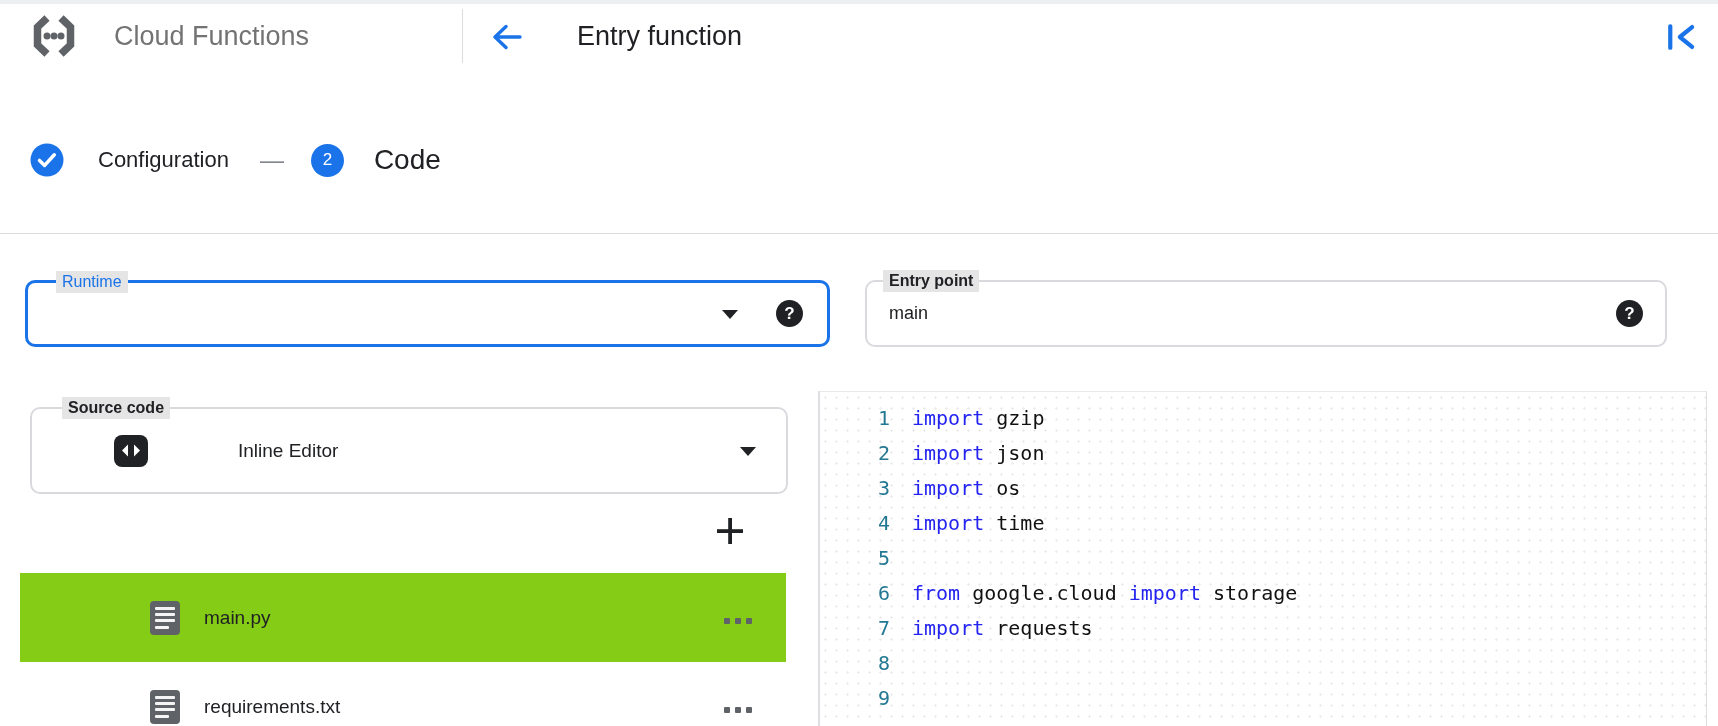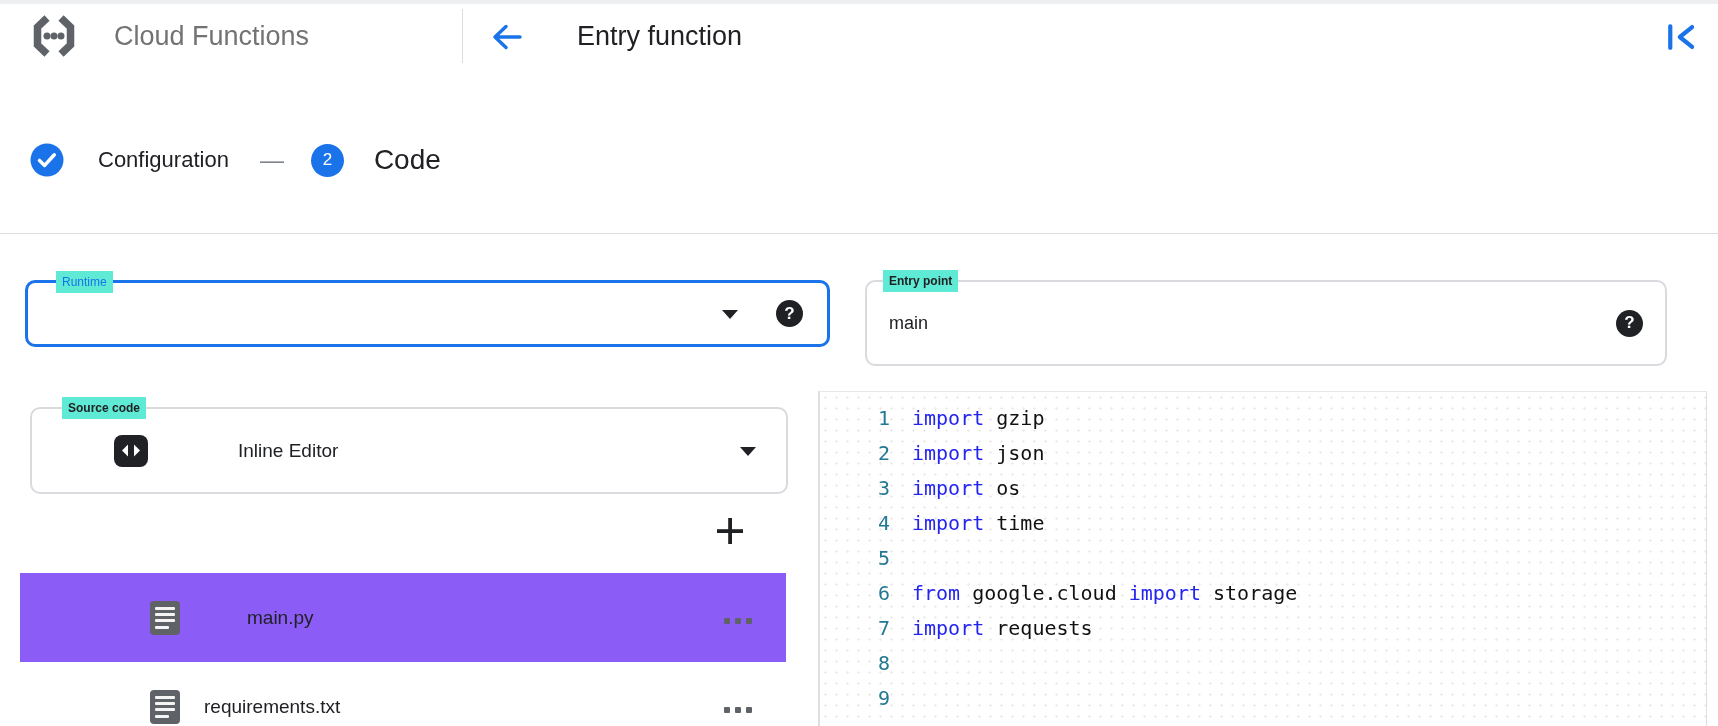--- a/index.html
+++ b/index.html
@@ -25,24 +25,24 @@
   .step-row{position:absolute;left:30px;top:71px;display:flex;align-items:center;}
   .step-check{width:34px;height:34px;flex:0 0 auto;}
   .step-label{font-size:22px;color:#202124;margin-left:34px;}
   .step-sep{font-size:24px;color:#80868b;margin:0 27px 0 31px;}
   .step-circle{width:33px;height:33px;border-radius:50%;background:#1a73e8;color:#fff;
                display:flex;align-items:center;justify-content:center;font-size:17px;flex:0 0 auto;}
   .step-label2{font-size:28px;color:#202124;margin-left:30px;}
 
   
   .field{position:absolute;background:#fff;border-radius:10px;box-sizing:border-box;}
-  .field .flabel{position:absolute;top:-12px;background:#5eead4;padding:0 6px;font-size:12px;line-height:22px;}
+  .field .flabel{position:absolute;top:-12px;background:#e5e5e5;padding:0 6px;font-size:16px;line-height:22px;}
   .runtime-field{left:25px;top:280px;width:805px;height:67px;border:3.5px solid #1a73e8;cursor:pointer;}
   .runtime-field .flabel{left:28px;color:#1a73e8;font-weight:500;}
-  .entry-field{left:865px;top:280px;width:802px;height:86px;border:2px solid #d8dadd;}
+  .entry-field{left:865px;top:280px;width:802px;height:67px;border:2px solid #d8dadd;}
   .entry-field .flabel{left:16px;color:#202124;font-weight:700;}
   .source-field{left:30px;top:407px;width:758px;height:87px;border:2px solid #d8dadd;cursor:pointer;}
   .source-field .flabel{left:30px;color:#202124;font-weight:700;}
   .fvalue{position:absolute;left:0;top:0;bottom:0;display:flex;align-items:center;font-size:18px;color:#202124;}
   .runtime-field .fvalue{left:33px;}
   .entry-field .fvalue{left:22px;}
   .source-field .fvalue{left:206px;font-size:19px;}
   .caret{position:absolute;width:0;height:0;border-left:8px solid transparent;border-right:8px solid transparent;
          border-top:9px solid #202124;top:50%;margin-top:-4px;}
   .runtime-field .caret{right:89px;}
@@ -52,21 +52,21 @@
         top:50%;margin-top:-13.5px;cursor:pointer;}
   .runtime-field .help{right:24px;}
   .entry-field .help{right:22px;}
   .code-badge{position:absolute;left:82px;top:50%;margin-top:-16px;width:34px;height:32px;border-radius:8px;
               background:#202124;display:flex;align-items:center;justify-content:center;}
 
   
   .add-file{position:absolute;left:706px;top:508px;width:48px;height:48px;border:none;background:transparent;
             padding:0;cursor:pointer;display:flex;align-items:center;justify-content:center;}
   .file-row{position:absolute;left:20px;width:766px;height:89px;display:flex;align-items:center;cursor:pointer;}
-  .file-row.selected{background:#8b5cf6;gap:43px;}
+  .file-row.selected{background:#84cc16;}
   .doc-icon{margin-left:130px;width:30px;height:34px;background:#5f6368;border-radius:4px;
             box-sizing:border-box;padding:6px 5px 0 5px;flex:0 0 auto;}
   .doc-icon .dl{height:3px;background:rgba(255,255,255,0.93);margin-bottom:3.4px;border-radius:1px;}
   .doc-icon .dl:last-child{width:72%;}
   .file-name{margin-left:24px;font-size:19px;color:#202124;}
   .row-menu{position:absolute;right:30px;top:50%;margin-top:-4px;display:flex;gap:4.5px;border:none;
             background:transparent;padding:4px;cursor:pointer;}
   .row-menu i{width:6.5px;height:6.5px;background:#5f6368;display:block;border-radius:1px;}
 
   

